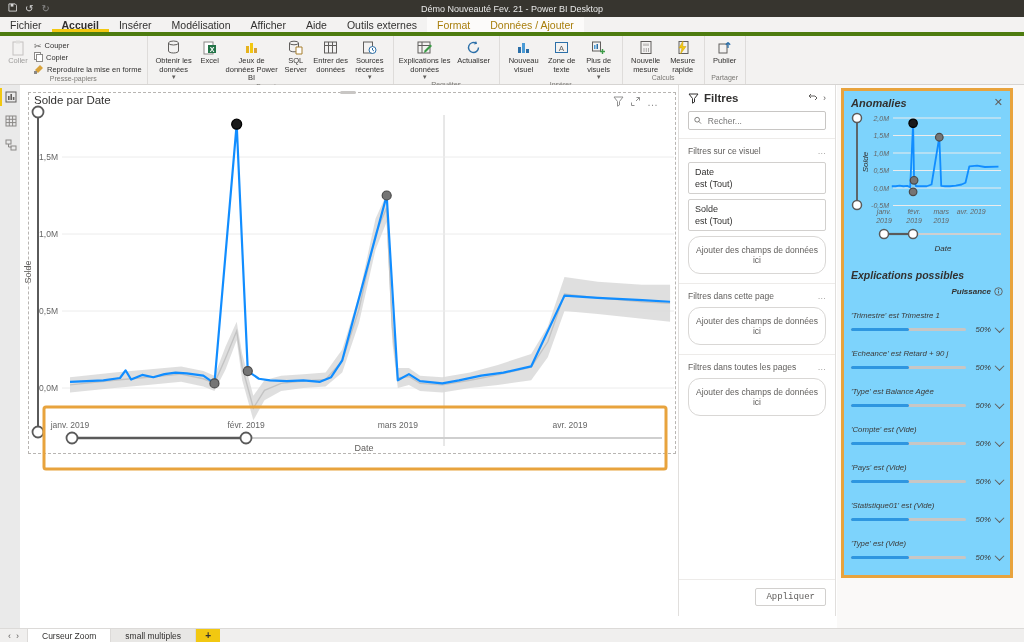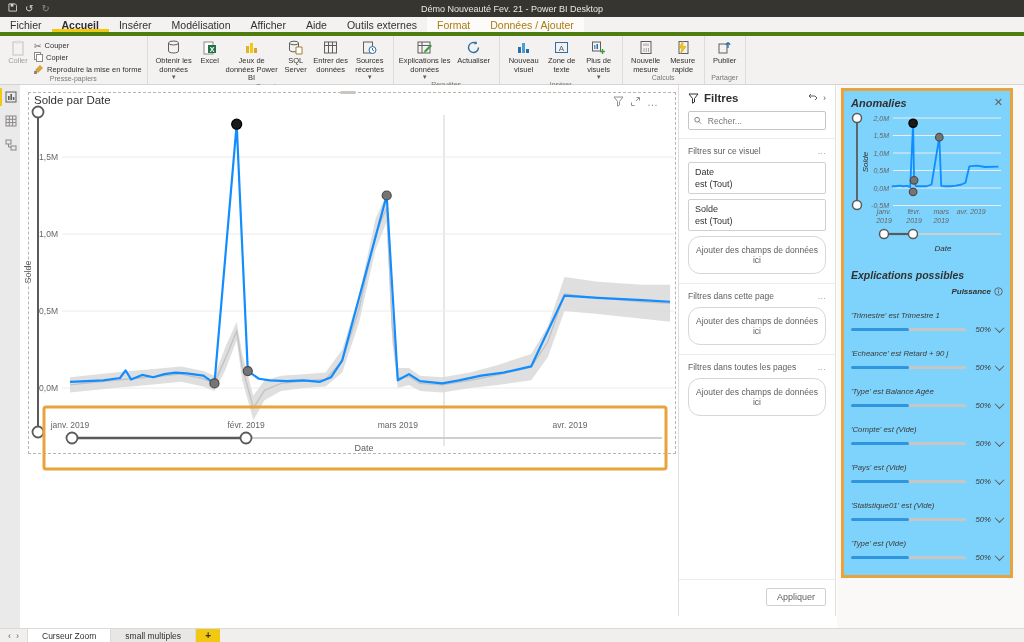--- a/index.html
+++ b/index.html
@@ -57,21 +57,21 @@
   .fl-sect-head .more{margin-left:auto;color:#a19f9d;}
   .fl-card{border:1px solid #d2d0ce;border-radius:2px;padding:4px 6px;margin-bottom:5px;background:#fff;}
   .fl-card .nm{font-size:9px;margin-bottom:2px;}
   .fl-card .cond{font-size:9px;color:#323130;}
   .fl-card.hl{background:#ebeae9;}
   .fl-card.hl .nm{font-weight:bold;}
   .fl-add{border:1px solid #d9d7d5;border-radius:12px;color:#605e5c;text-align:center;
           padding:8px 4px;font-size:8.5px;background:#fff;}
   .fl-footer{margin-top:auto;border-top:1px solid #edebe9;padding:8px 9px 10px;text-align:right;}
   .fl-apply{font-size:9px;color:#605e5c;border:1px solid #d2d0ce;background:#fff;border-radius:2px;
-            padding:3px 10px;font-family:Liberation Sans, sans-serif;}
+            padding:3px 10px;font-family:Liberation Mono, monospace;}
   .right-bg{position:absolute;left:837px;top:85px;right:0;bottom:14px;background:#faf9f8;}
   
   .anom{position:absolute;left:841px;top:88px;width:172px;height:490px;background:#7dd3fc;
         border:3px solid #E8A33D;box-sizing:border-box;padding:5px 7px;font-size:8px;overflow:hidden;font-style:italic;}
   .an-head{display:flex;align-items:center;}
   .an-title{font-size:11px;font-weight:600;flex:1;}
   .an-close{color:#605e5c;font-size:11px;}
   .an-chart{position:relative;height:150px;margin-top:1px;}
   .an-desc{margin-top:3px;line-height:1.32;color:#3b3a39;font-size:7.8px;}
   .an-h2{font-size:10.5px;font-weight:600;margin-top:9px;}

